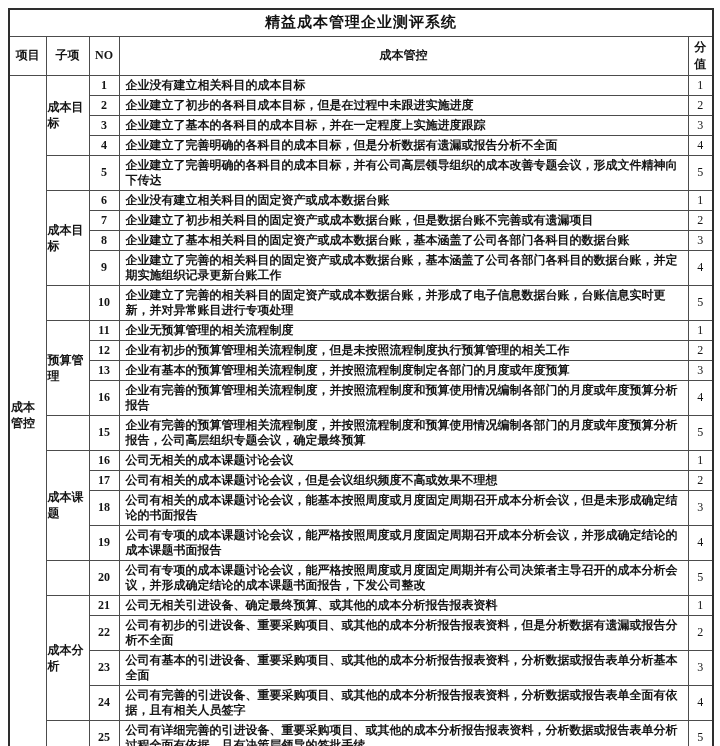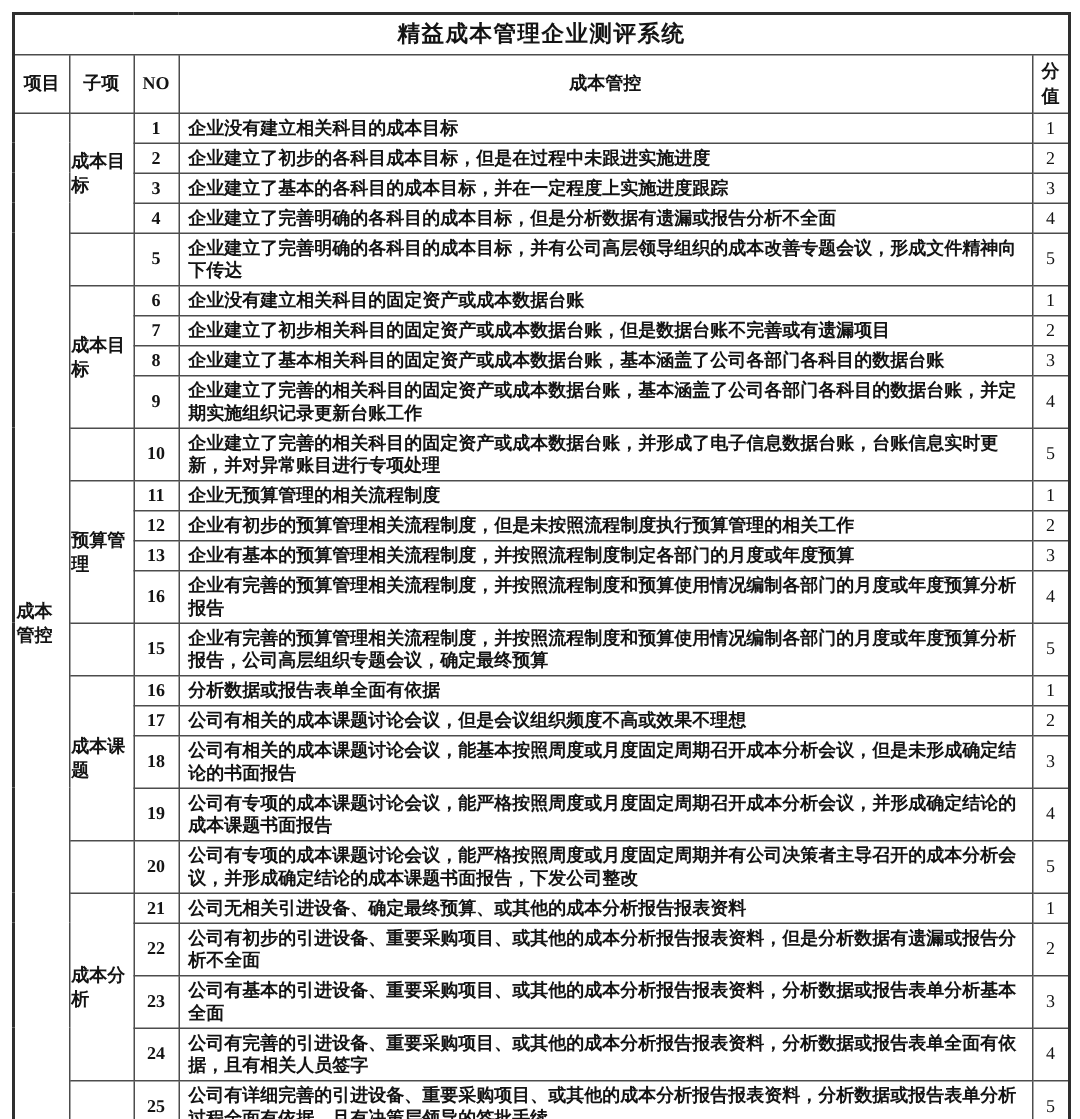--- a/index.html
+++ b/index.html
@@ -177,21 +177,21 @@
         </tr>
         <tr>
           <td class="sub"></td>
           <td class="no">15</td>
           <td class="txt">企业有完善的预算管理相关流程制度，并按照流程制度和预算使用情况编制各部门的月度或年度预算分析报告，公司高层组织专题会议，确定最终预算</td>
           <td class="score">5</td>
         </tr>
         <tr>
           <td class="sub" rowspan="4">成本课题</td>
           <td class="no">16</td>
-          <td class="txt">分析数据或报告表单全面有依据</td>
+          <td class="txt">公司无相关的成本课题讨论会议</td>
           <td class="score">1</td>
         </tr>
         <tr>
           <td class="no">17</td>
           <td class="txt">公司有相关的成本课题讨论会议，但是会议组织频度不高或效果不理想</td>
           <td class="score">2</td>
         </tr>
         <tr>
           <td class="no">18</td>
           <td class="txt">公司有相关的成本课题讨论会议，能基本按照周度或月度固定周期召开成本分析会议，但是未形成确定结论的书面报告</td>

